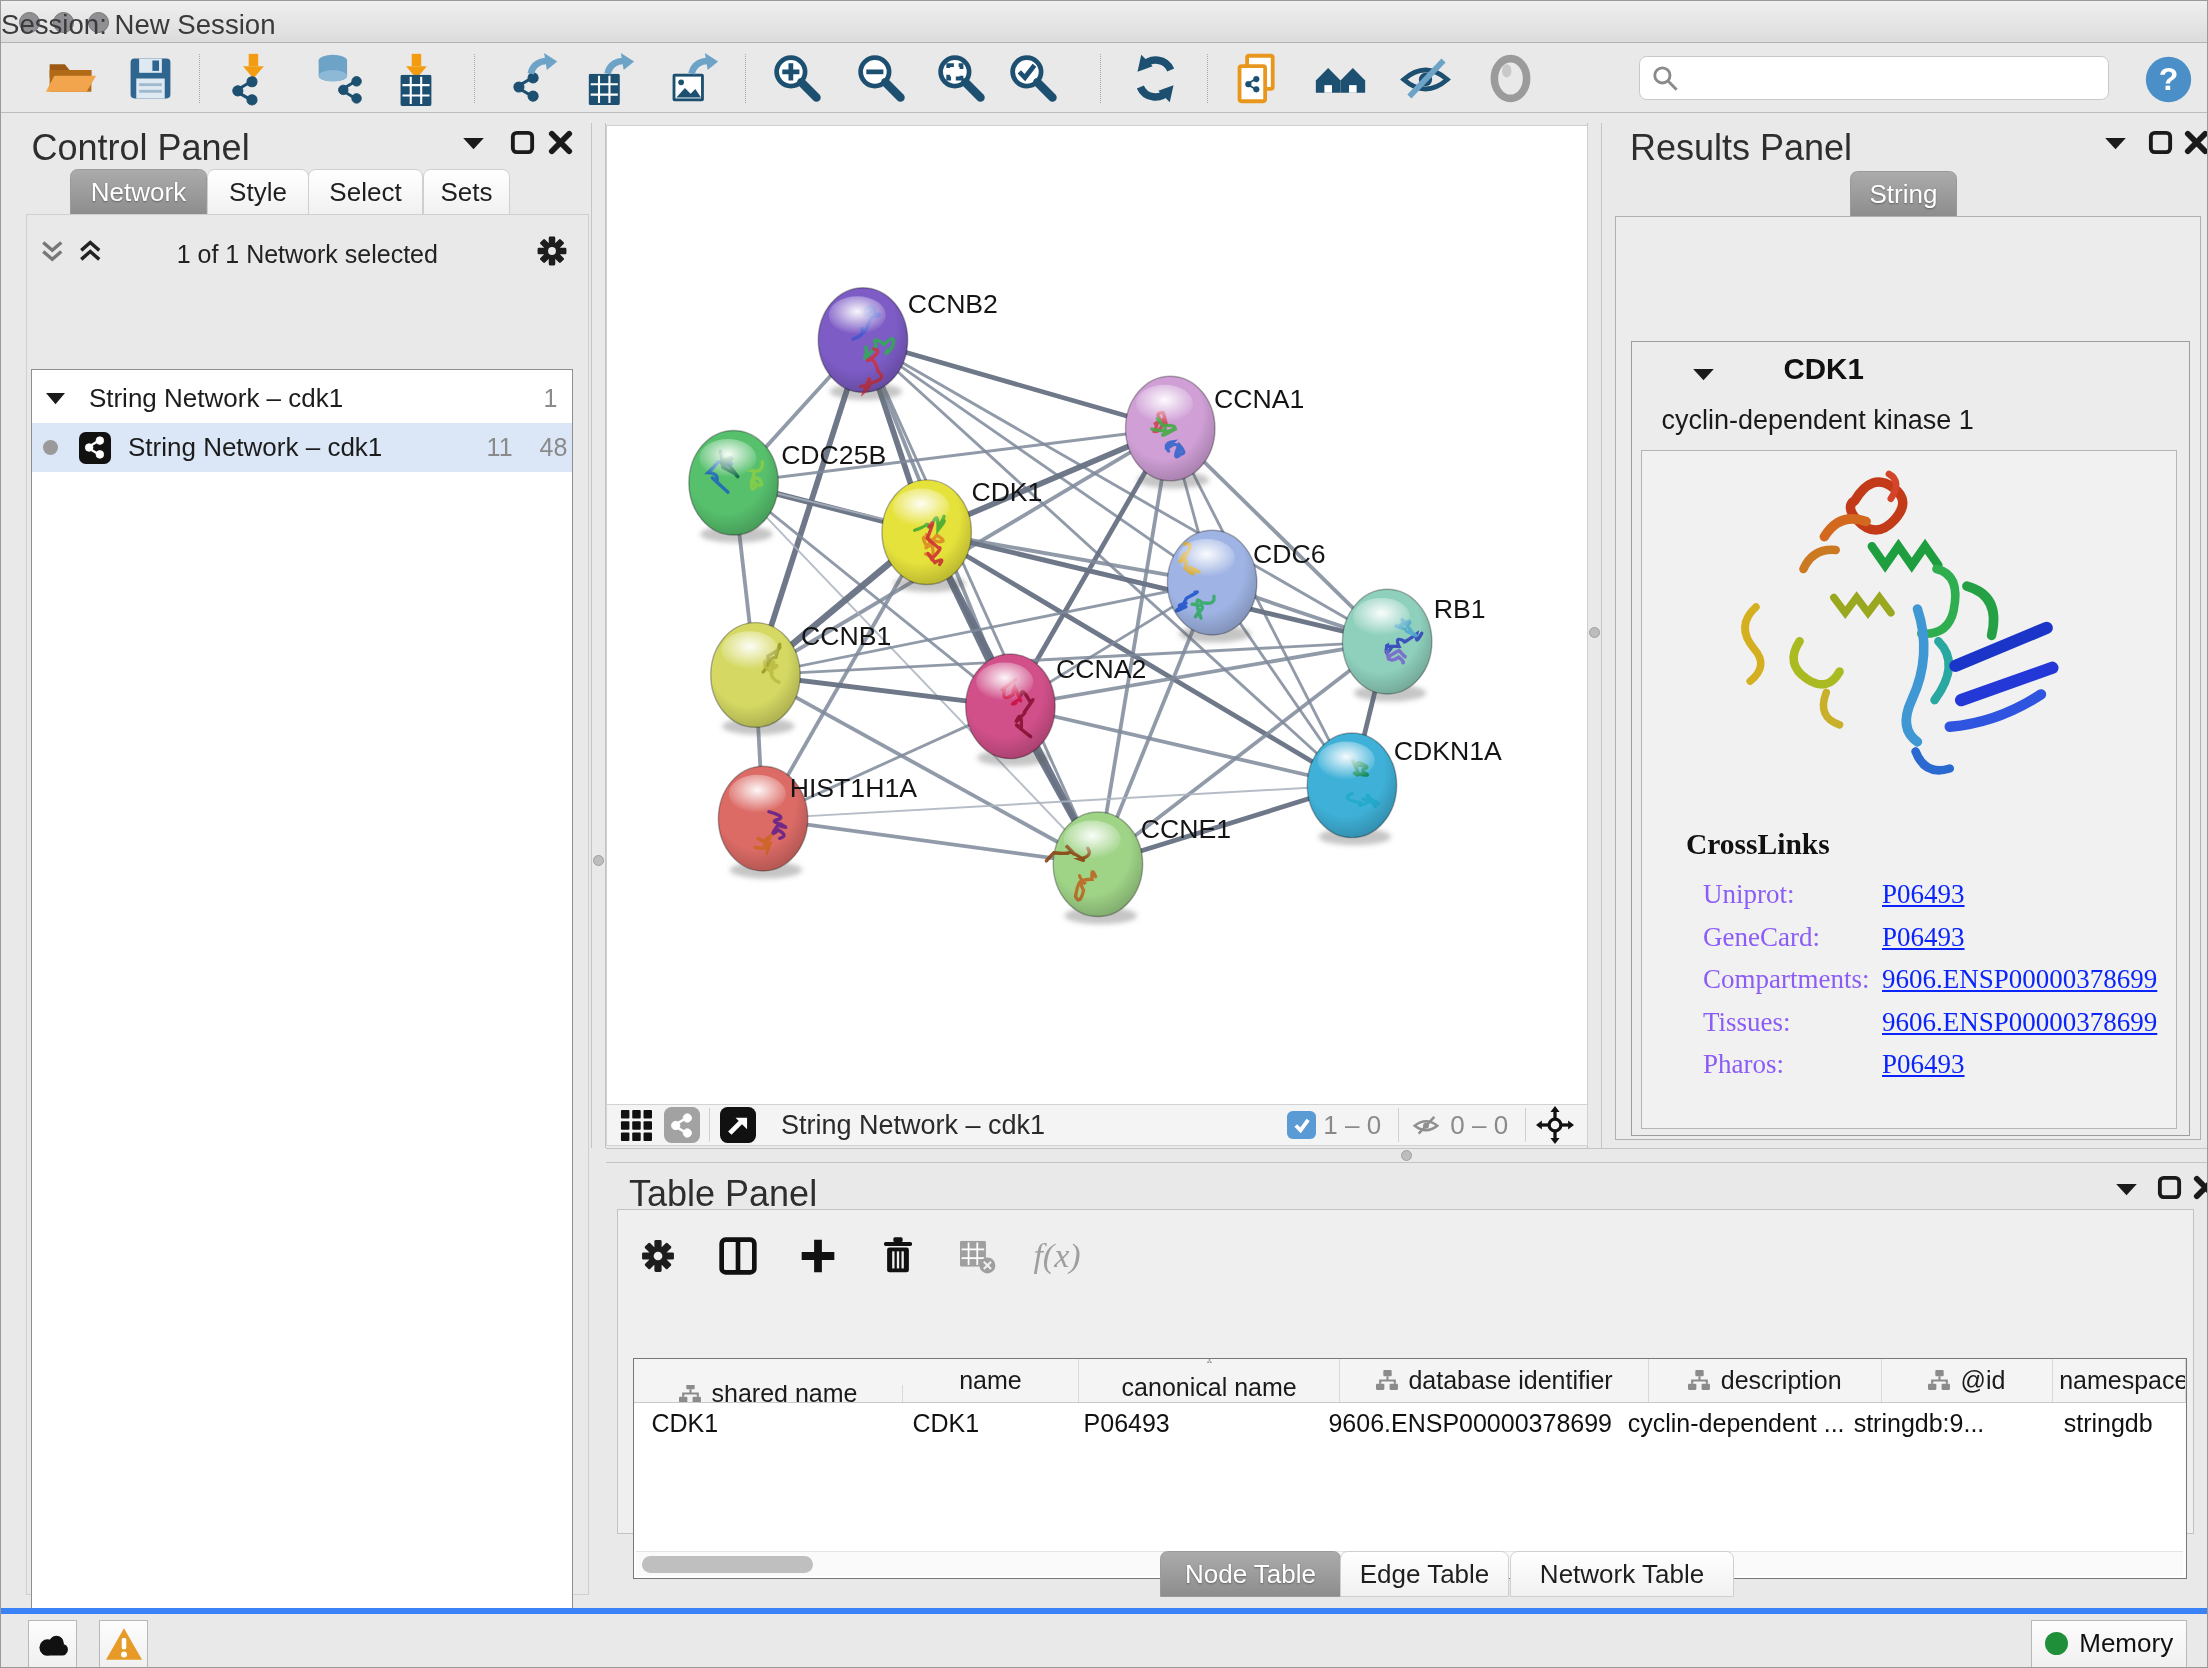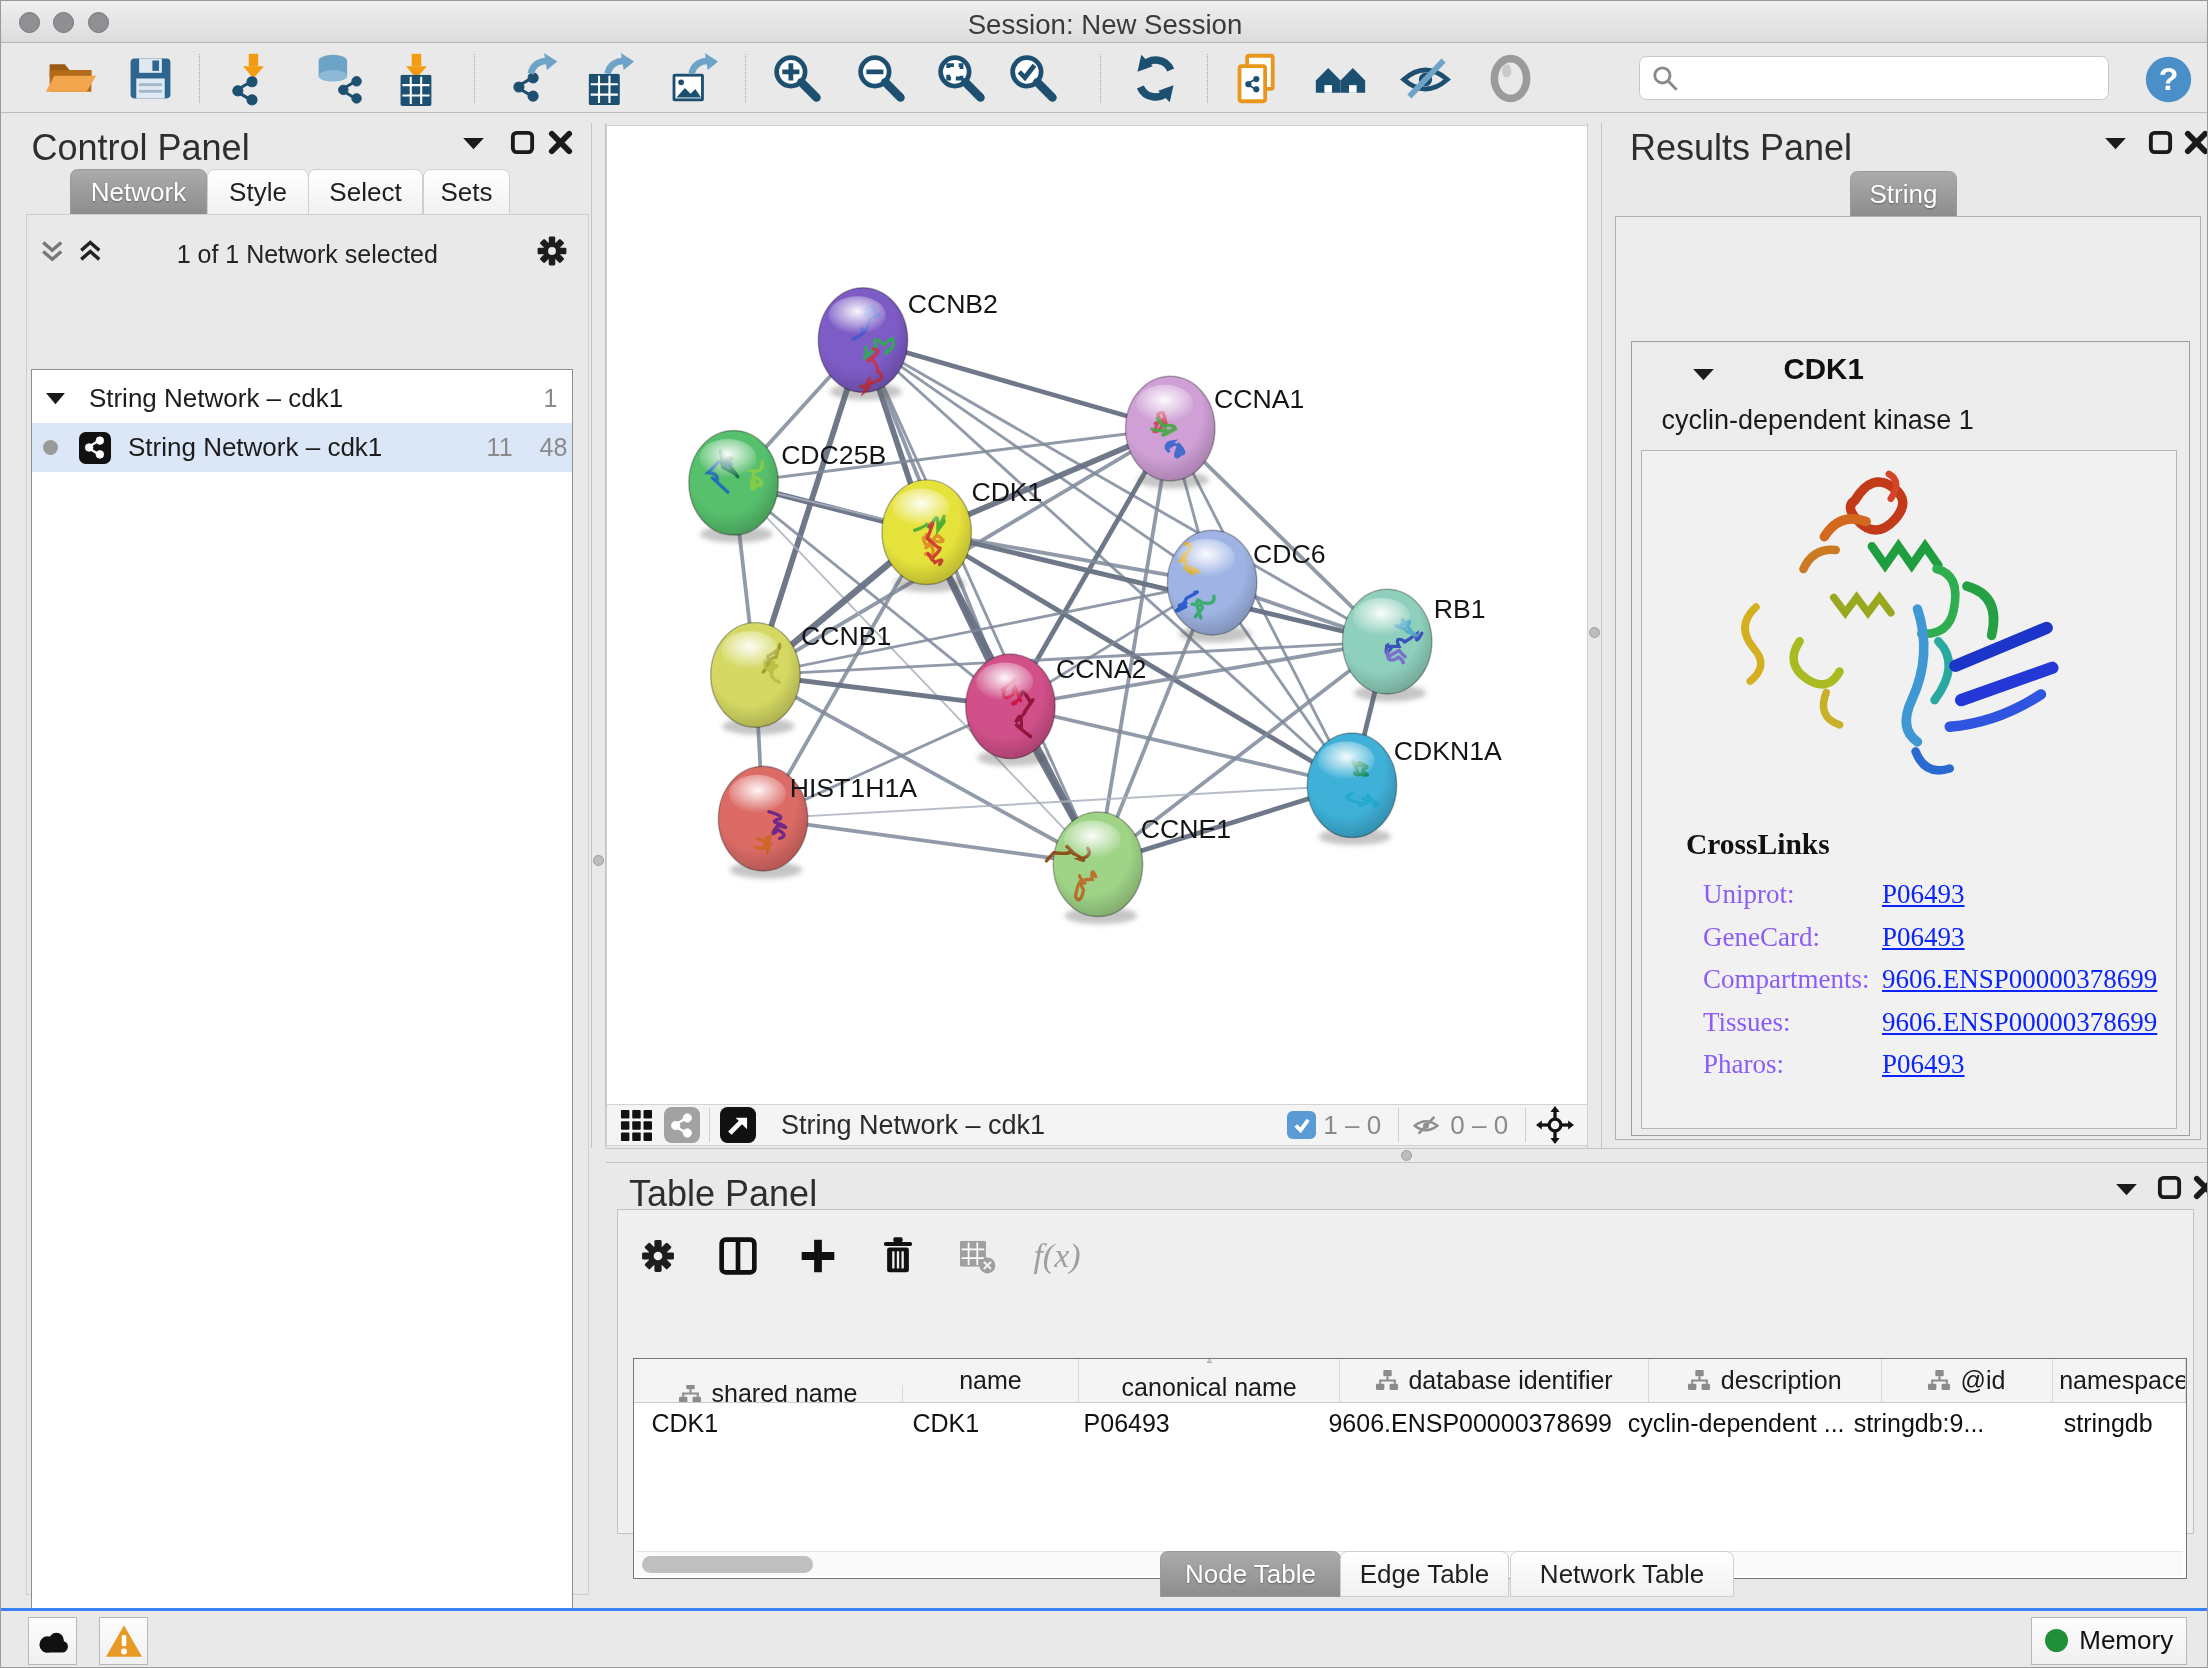--- a/index.html
+++ b/index.html
@@ -2,21 +2,21 @@
 <html style="font-size:15px"><head>
 <meta charset="utf-8">
 <style>
   *{margin:0;padding:0;box-sizing:border-box}
   html,body{width:2208px;height:1668px}
   body{position:relative;font-family:"Liberation Sans",sans-serif;background:#e9e9e9;overflow:hidden;border:1px solid #9a9a9a}
   .abs{position:absolute}
   
   .titlebar{left:0;top:0;width:2208px;height:42px;background:linear-gradient(#efefef,#dcdcdc);border-bottom:1px solid #b3b3b3}
   .light{width:21px;height:21px;border-radius:50%;background:#8f8f94;border:1px solid #747478;top:10.5px}
-  .wtitle{width:100%;text-align:center;top:7.6px;font-size:27.6px;color:#3a3a3a}
+  .wtitle{width:100%;text-align:left;top:7.6px;font-size:27.6px;color:#3a3a3a}
   
   .toolbar{left:0;top:42px;width:2208px;height:70px;background:#e9e9e9;border-bottom:1px solid #bdbdbd}
   .tb{width:55px;height:55px;top:7.6px;display:flex;align-items:center;justify-content:center}
   .tsep{top:11.4px;width:0;height:49px;border-left:1.9px dotted #a8a8a8}
   .search{left:1638px;top:13.3px;width:470px;height:44px;background:#fff;border:1.9px solid #c8c8c8;border-radius:7.6px;display:flex;align-items:center;padding-left:11.4px}
   
   .ptitle{font-size:36px;color:#2e2e2e}
   .pbtn{font-size:25px;color:#222}
   .tab{position:absolute;height:46px;display:flex;align-items:center;justify-content:center;font-size:26px;color:#1e1e1e;background:linear-gradient(#ffffff,#f1f1f1);border:1px solid #cfcfcf;border-radius:7.6px 7.6px 0 0}
   .tab.sel{background:linear-gradient(#ababab,#8d8d8d);color:#fff;text-shadow:0 1px 1.9px rgba(0,0,0,.35);border-color:#9a9a9a}
@@ -56,21 +56,21 @@
   .tablebox{left:15px;top:148px;width:1554px;height:221px;background:#fff;border:1.9px solid #777}
   .theadrow{display:flex;height:44px;background:#f4f4f4;border-bottom:1px solid #c9c9c9}
   .th{display:flex;align-items:center;justify-content:center;gap:9.5px;font-size:25px;color:#1a1a1a;border-right:1px solid #d9d9d9;overflow:hidden;white-space:nowrap}
   .tbodyrow{display:flex;height:42px}
   .td{font-size:25px;color:#111;padding:5.7px 17px;overflow:hidden;white-space:nowrap}
   .hscroll{position:absolute;left:1.9px;bottom:1.9px;width:1547px;height:25px;background:#fafafa;border-top:1px solid #e4e4e4}
   .hthumb{position:absolute;left:5.7px;top:3.8px;width:171px;height:17px;border-radius:8.6px;background:#bfbfbf}
   .ticon{width:49px;height:49px;display:flex;align-items:center;justify-content:center}
   .fx{font-family:"Liberation Serif",serif;font-style:italic;font-size:34px;color:#9f9f9f}
   
-  .statusbar{left:0;top:1607px;width:2208px;height:61px;background:#e9e9e9;border-top:3px solid #3b82f6}
+  .statusbar{left:0;top:1607px;width:2208px;height:61px;background:#e9e9e9;border-top:6px solid #3b82f6}
   .sqbtn{width:49px;height:48px;top:5.7px;background:linear-gradient(#fdfdfd,#f0f0f0);border:1.9px solid #b8b8b8;display:flex;align-items:center;justify-content:center}
   .membtn{left:2030px;top:5.7px;width:156px;height:48px;background:linear-gradient(#fdfdfd,#f0f0f0);border:1.9px solid #b8b8b8;display:flex;align-items:center;justify-content:center;gap:11.4px;font-size:26px;color:#111}
   .memdot{width:23px;height:23px;border-radius:50%;background:#1f8f3a}
   svg{display:block}
   text{font-family:"Liberation Sans",sans-serif}
 </style>
 </head>
 <body>
 
 <div class="abs titlebar">

